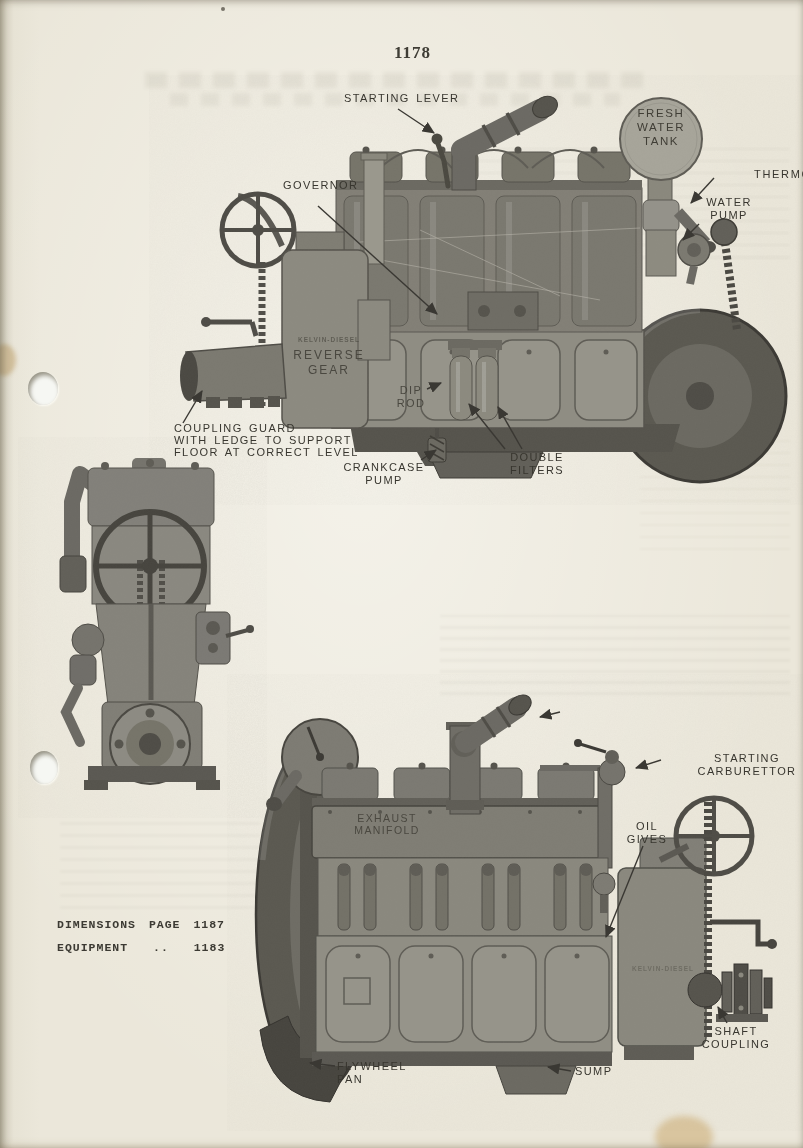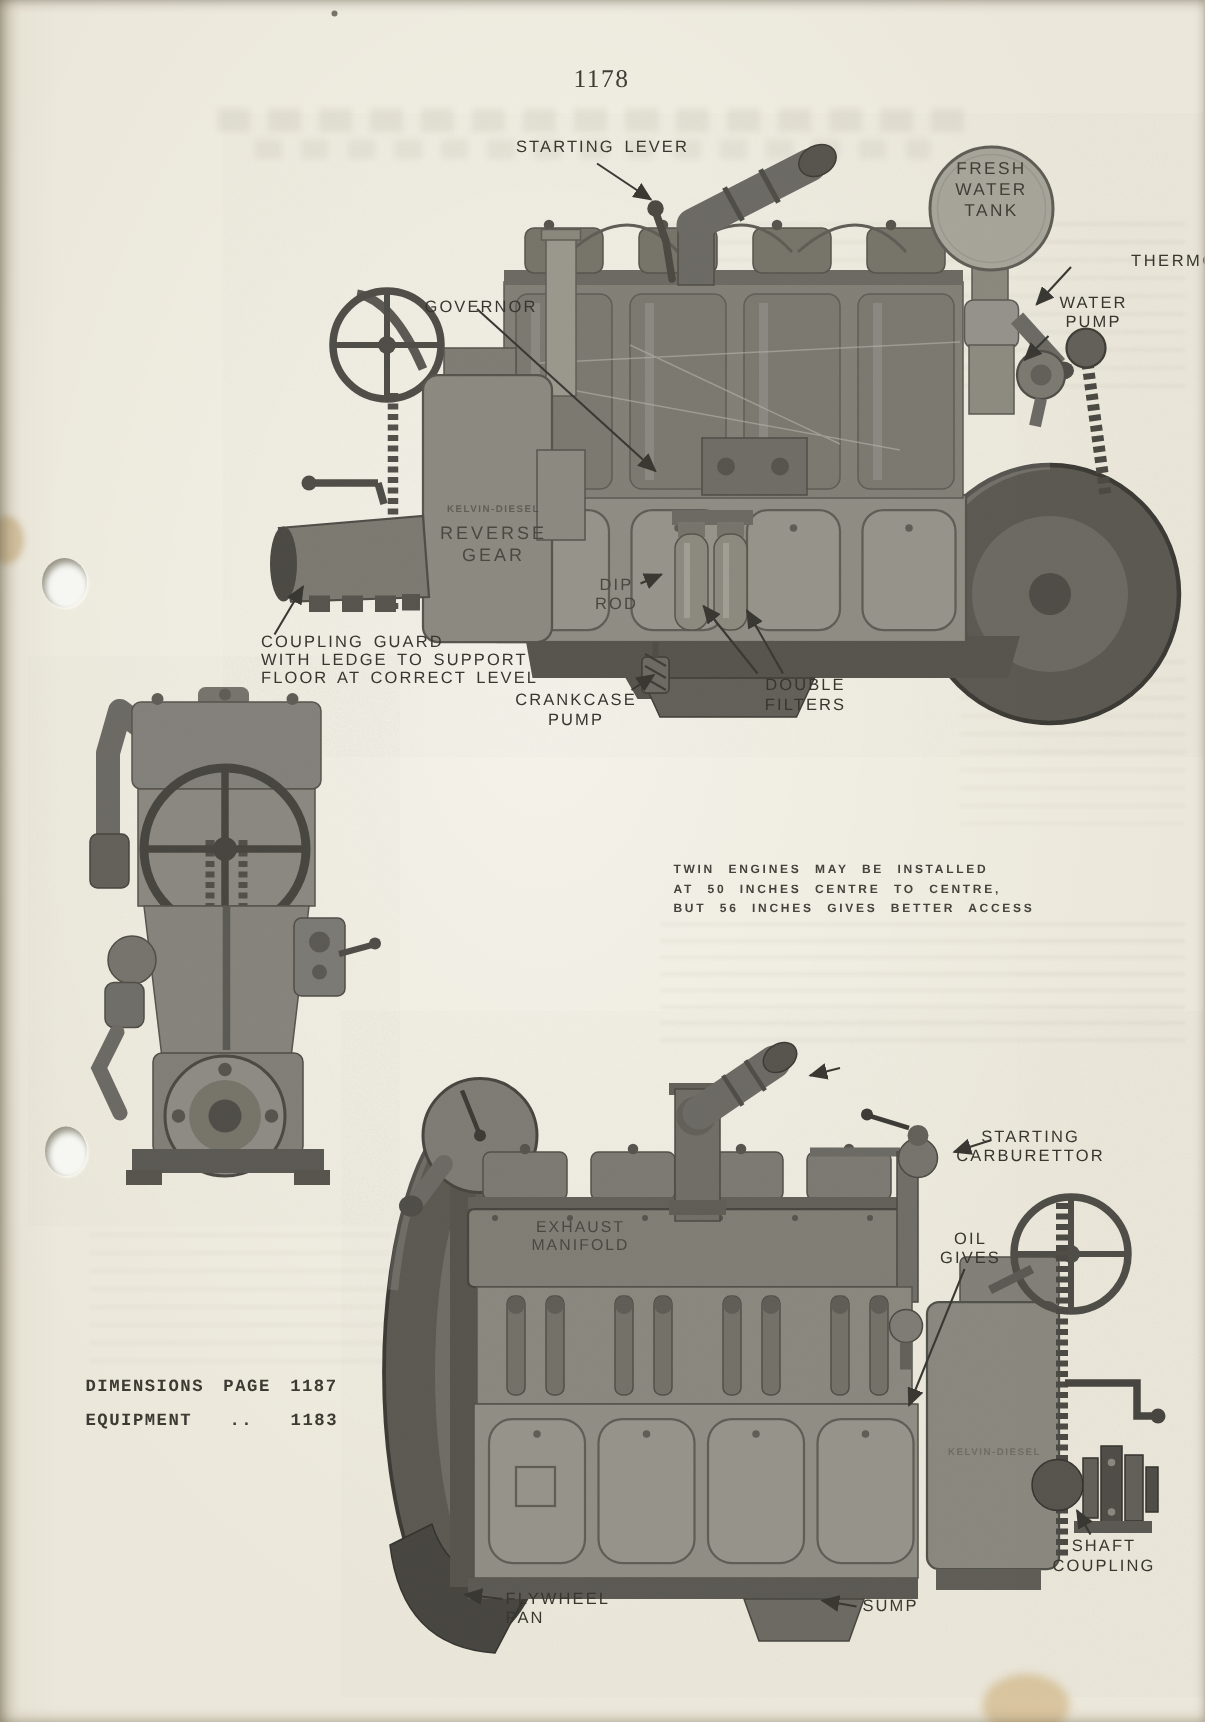--- a/index.html
+++ b/index.html
@@ -19,22 +19,22 @@
       inset -4px 0 7px -4px rgba(110,102,82,.30),
       inset 0 -6px 9px -5px rgba(150,138,108,.45);
   }
   .lbl{
     position:absolute;color:#38362f;white-space:pre-line;
     font-size:11px;letter-spacing:1.4px;word-spacing:2px;line-height:12.5px;
     z-index:5;
   }
   .c{text-align:center;}
   .pagenum{
-    position:absolute;left:371px;top:43px;width:60px;text-align:center;
-    font-family:"Liberation Serif",serif;font-size:17px;letter-spacing:1px;color:#3f3d35;z-index:5;
+    position:absolute;left:371px;top:43px;width:60px;text-align:right;
+    font-family:"Liberation Serif",serif;font-size:17px;letter-spacing:1px;color:#3f3d35;z-index:5;font-weight:bold;
   }
   .note{
     font-size:8px;font-weight:bold;letter-spacing:1.8px;word-spacing:5px;
     line-height:12.8px;color:#45433c;
   }
   .ref{font-size:11.5px;font-weight:bold;letter-spacing:1px;word-spacing:5px;color:#3c3a33;font-family:Liberation Mono, monospace;}
   .onengine{color:#4a4840;}
   .brand{font-size:6.5px;letter-spacing:1px;opacity:.55;font-weight:bold;}
   .ghost{position:absolute;pointer-events:none;z-index:1;}
   .hole{
@@ -346,48 +346,45 @@
       <line x1="643" y1="846" x2="606" y2="937" marker-end="url(#ah)"></line>
       <line x1="727" y1="1023" x2="718" y2="1007" marker-end="url(#ah)"></line>
       <line x1="335" y1="1066" x2="310" y2="1063" marker-end="url(#ah)"></line>
       <line x1="571" y1="1071" x2="548" y2="1067" marker-end="url(#ah)"></line>
     </g>
   </svg>
 
   <div class="pagenum">1178</div>
 
   <div class="lbl" style="left:344px;top:92px;">STARTING LEVER</div>
-  <div class="lbl" style="left:283px;top:199px;">GOVERNOR</div>
+  <div class="lbl" style="left:283px;top:179px;">GOVERNOR</div>
   <div class="lbl c" style="left:621px;top:106px;width:80px;font-size:11.5px;line-height:14px;letter-spacing:1.6px;color:#403e36;">FRESH
 WATER
 TANK</div>
   <div class="lbl" style="left:712px;top:168px;letter-spacing:1.7px;margin-left:42px;">THERMOSTAT</div>
   <div class="lbl c" style="left:696px;top:196px;width:66px;">WATER
 PUMP</div>
   <div class="lbl c brand" style="left:293px;top:334px;width:72px;color:#3c3a32;">KELVIN-DIESEL</div>
   <div class="lbl c onengine" style="left:289px;top:348px;width:80px;font-size:12px;line-height:15px;letter-spacing:2px;">REVERSE
 GEAR</div>
   <div class="lbl c onengine" style="left:392px;top:384px;width:38px;">DIP
 ROD</div>
   <div class="lbl" style="left:174px;top:423px;line-height:11.8px;">COUPLING GUARD
 WITH LEDGE TO SUPPORT
 FLOOR AT CORRECT LEVEL</div>
   <div class="lbl c" style="left:340px;top:461px;width:88px;">CRANKCASE
 PUMP</div>
   <div class="lbl c" style="left:504px;top:451px;width:66px;">DOUBLE
 FILTERS</div>
 
-  <div class="lbl note" style="left:449px;top:574px;">TWIN ENGINES MAY BE INSTALLED
-AT 50 INCHES CENTRE TO CENTRE,
-BUT 56 INCHES GIVES BETTER ACCESS</div>
 
   <div class="lbl ref" style="left:57px;top:919px;">DIMENSIONS PAGE 1187</div>
   <div class="lbl ref" style="left:57px;top:942px;word-spacing:17px;">EQUIPMENT .. 1183</div>
 
-  <div class="lbl c" style="left:632px;top:752px;width:110px;text-align:center;">STARTING
+  <div class="lbl c" style="left:692px;top:752px;width:110px;text-align:center;">STARTING
 CARBURETTOR</div>
   <div class="lbl c onengine" style="left:350px;top:812px;width:74px;font-size:10.5px;line-height:12px;">EXHAUST
 MANIFOLD</div>
   <div class="lbl c" style="left:622px;top:820px;width:50px;">OIL
 GIVES</div>
   <div class="lbl c brand" style="left:632px;top:963px;width:62px;color:#45433b;opacity:.4;">KELVIN-DIESEL</div>
   <div class="lbl c" style="left:698px;top:1025px;width:76px;">SHAFT
 COUPLING</div>
   <div class="lbl" style="left:337px;top:1060px;">FLYWHEEL
 PAN</div>

